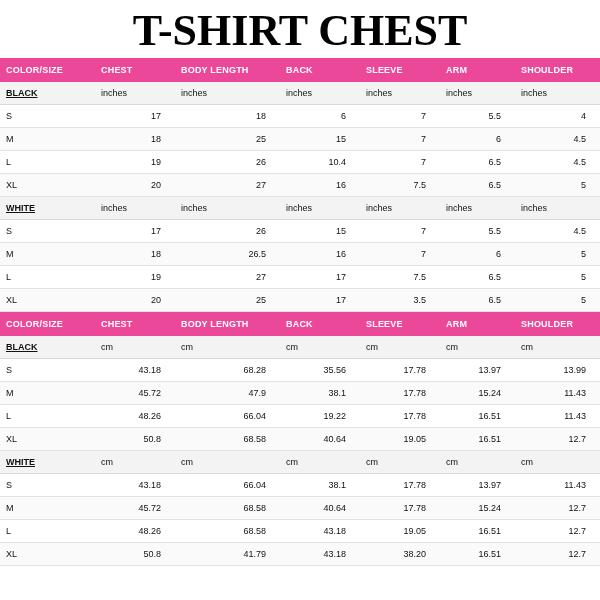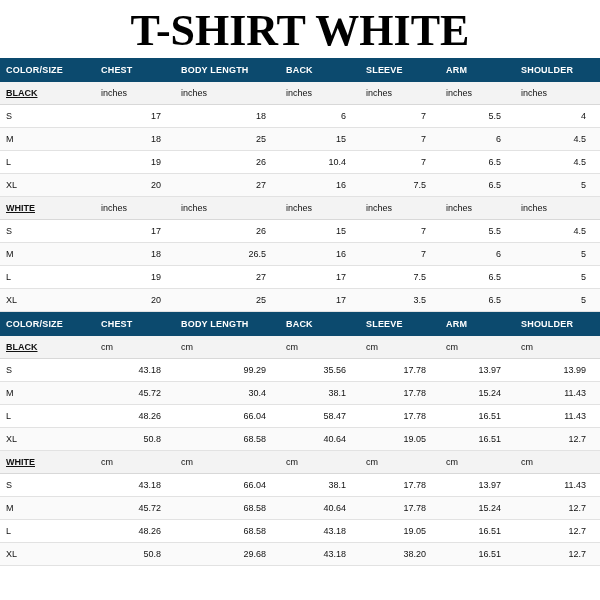--- a/index.html
+++ b/index.html
@@ -39,21 +39,21 @@
   }
   table.sizes col.c0 { width: 95px; }
   table.sizes col.c1 { width: 80px; }
   table.sizes col.c2 { width: 105px; }
   table.sizes col.c3 { width: 80px; }
   table.sizes col.c4 { width: 80px; }
   table.sizes col.c5 { width: 75px; }
   table.sizes col.c6 { width: 85px; }
 
   table.sizes thead th {
-    background: #0c4a6e;
+    background: #ec4899;
     color: #ffffff;
     font-size: 9px;
     font-weight: bold;
     letter-spacing: 0.2px;
     text-align: left;
     padding: 7px 6px;
     border: none;
     text-transform: uppercase;
   }
   table.sizes tbody td {
@@ -90,21 +90,21 @@
   }
   .spacer {
     height: 0px;
   }
 </style>
 </head>
 <body>
 
 <div class="page">
 
-  <div class="title">T-SHIRT WHITE</div>
+  <div class="title">T-SHIRT CHEST</div>
 
   <table class="sizes">
     <colgroup>
       <col class="c0">
         <col class="c1">
         <col class="c2">
         <col class="c3">
         <col class="c4">
         <col class="c5">
         <col class="c6">
@@ -246,40 +246,40 @@
         <td class="unit">cm</td>
         <td class="unit">cm</td>
         <td class="unit">cm</td>
         <td class="unit">cm</td>
         <td class="unit">cm</td>
         <td class="unit">cm</td>
       </tr>
       <tr class="data">
         <td class="size">S</td>
         <td class="num">43.18</td>
-        <td class="num">99.29</td>
+        <td class="num">68.28</td>
         <td class="num">35.56</td>
         <td class="num">17.78</td>
         <td class="num">13.97</td>
         <td class="num">13.99</td>
       </tr>
       <tr class="data alt">
         <td class="size">M</td>
         <td class="num">45.72</td>
-        <td class="num">30.4</td>
+        <td class="num">47.9</td>
         <td class="num">38.1</td>
         <td class="num">17.78</td>
         <td class="num">15.24</td>
         <td class="num">11.43</td>
       </tr>
       <tr class="data">
         <td class="size">L</td>
         <td class="num">48.26</td>
         <td class="num">66.04</td>
-        <td class="num">58.47</td>
+        <td class="num">19.22</td>
         <td class="num">17.78</td>
         <td class="num">16.51</td>
         <td class="num">11.43</td>
       </tr>
       <tr class="data alt">
         <td class="size">XL</td>
         <td class="num">50.8</td>
         <td class="num">68.58</td>
         <td class="num">40.64</td>
         <td class="num">19.05</td>
@@ -319,21 +319,21 @@
         <td class="num">48.26</td>
         <td class="num">68.58</td>
         <td class="num">43.18</td>
         <td class="num">19.05</td>
         <td class="num">16.51</td>
         <td class="num">12.7</td>
       </tr>
       <tr class="data alt">
         <td class="size">XL</td>
         <td class="num">50.8</td>
-        <td class="num">29.68</td>
+        <td class="num">41.79</td>
         <td class="num">43.18</td>
         <td class="num">38.20</td>
         <td class="num">16.51</td>
         <td class="num">12.7</td>
       </tr>
     </tbody>
   </table>
 
 </div>
 

